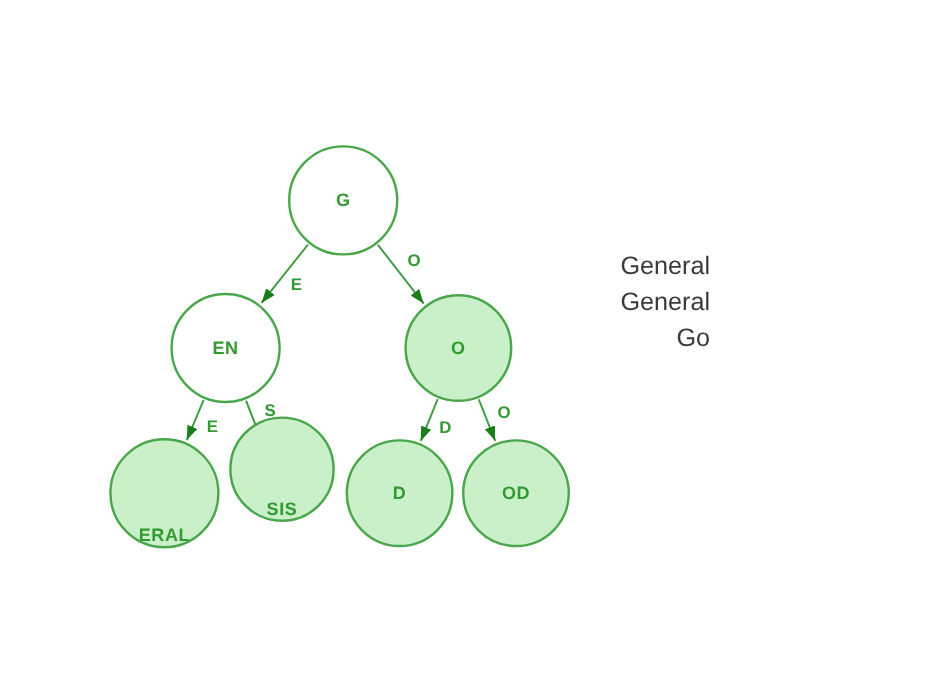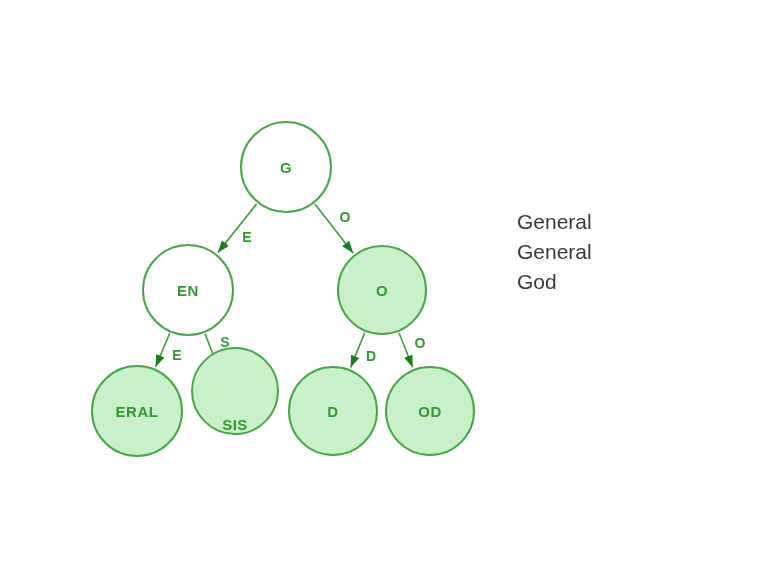--- a/index.html
+++ b/index.html
@@ -54,20 +54,21 @@
     line-height: 1;
   }
   .word-list {
     position: absolute;
     left: 517px;
     top: 207px;
     color: var(--word_text, #3a3a3a);
     font-size: 21px;
     line-height: 30px;
     font-weight: 400;
+    text-align: right;
   }
 </style>
 </head>
 <body>
 
 <div class="canvas">
 
   <svg id="edges-svg" width="773" height="572">
     <defs>
       <marker id="arrowhead" markerWidth="12" markerHeight="9" refX="12" refY="4.5" orient="auto" markerUnits="userSpaceOnUse">
@@ -84,21 +85,21 @@
 
   <div class="node" style="left: 240px; top: 121px; width: 92px; height: 92px;">
     <span>G</span>
   </div>
   <div class="node" style="left: 142px; top: 244px; width: 92px; height: 92px; justify-content: center;">
     <span>EN</span>
   </div>
   <div class="node filled" style="left: 337px; top: 245px; width: 90px; height: 90px;">
     <span>O</span>
   </div>
-  <div class="node filled" style="left: 91px; top: 365px; width: 92px; height: 92px;">
+  <div class="node filled" style="left: 91px; top: 365px; width: 92px; height: 92px; align-items: flex-end;">
     <span>ERAL</span>
   </div>
   <div class="node filled" style="left: 191px; top: 347px; width: 88px; height: 88px; align-items: flex-end;">
     <span>SIS</span>
   </div>
   <div class="node filled" style="left: 288px; top: 366px; width: 90px; height: 90px;">
     <span>D</span>
   </div>
   <div class="node filled" style="left: 385px; top: 366px; width: 90px; height: 90px;">
     <span>OD</span>
@@ -107,16 +108,16 @@
   <span class="edge-label" style="left: 247px; top: 237px;">E</span>
   <span class="edge-label" style="left: 345px; top: 217px;">O</span>
   <span class="edge-label" style="left: 177px; top: 355px;">E</span>
   <span class="edge-label" style="left: 225px; top: 342px;">S</span>
   <span class="edge-label" style="left: 371px; top: 356px;">D</span>
   <span class="edge-label" style="left: 420px; top: 343px;">O</span>
 
   <div class="word-list">
     <div>General</div>
     <div>General</div>
-    <div>God</div>
+    <div>Go</div>
   </div>
 
 </div>
 
 </body></html>

